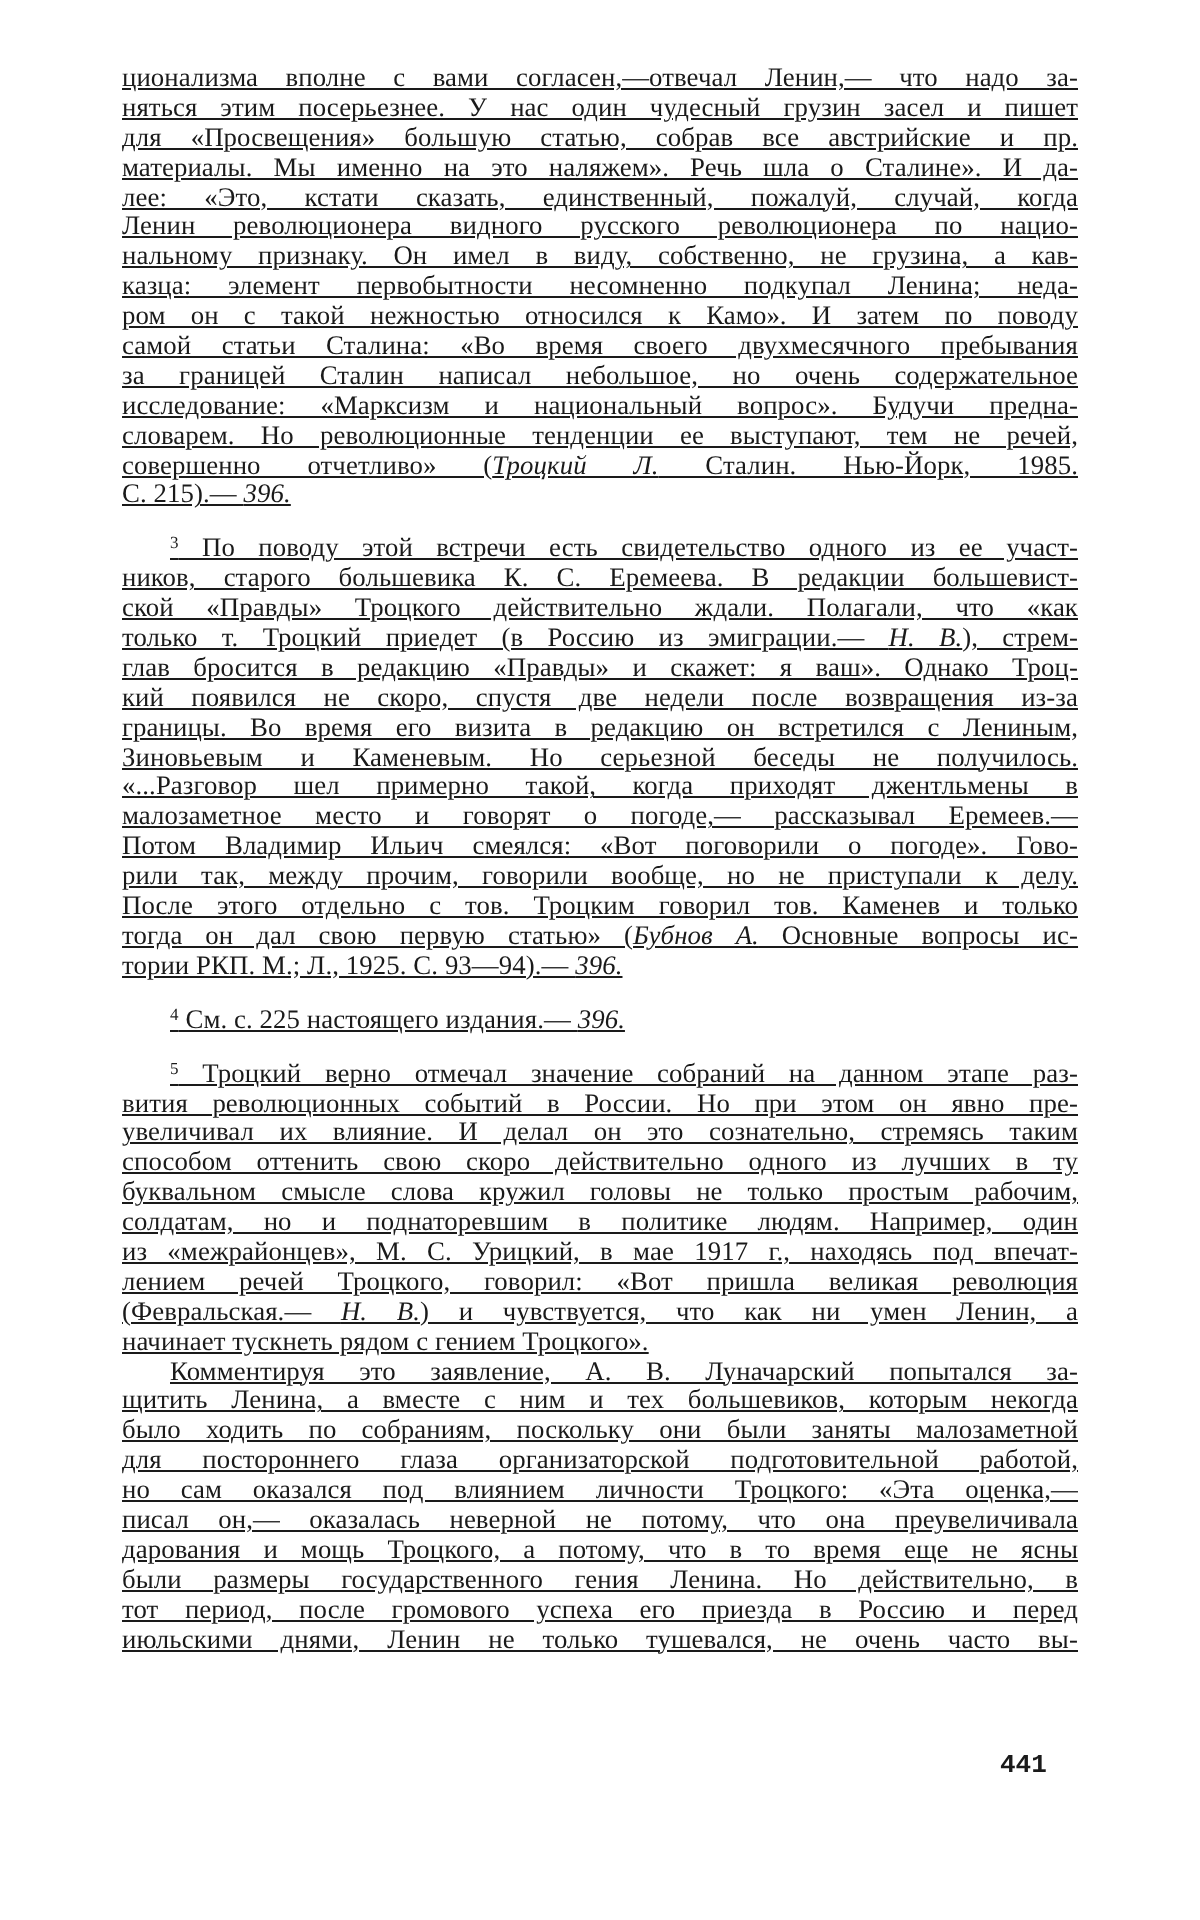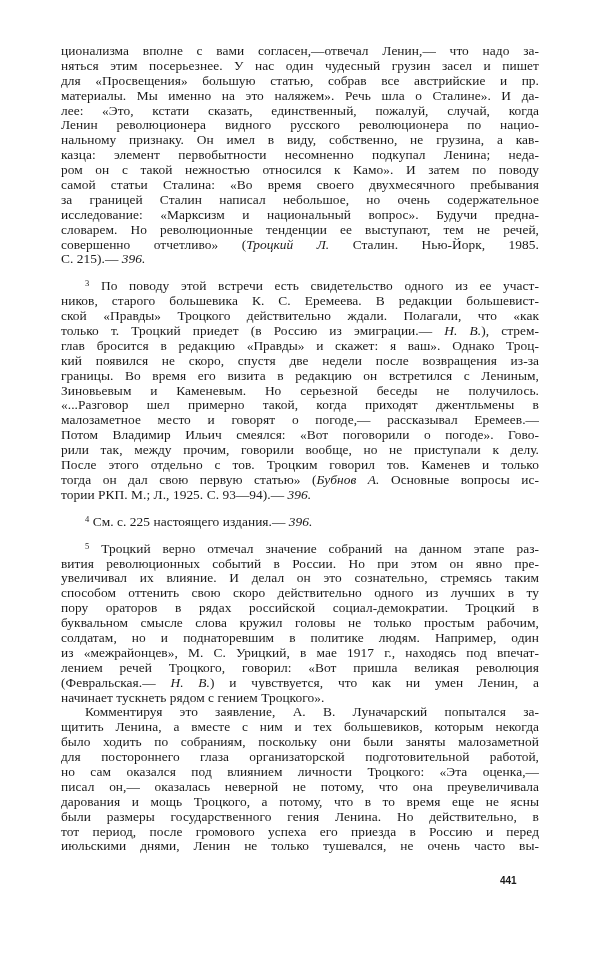--- a/index.html
+++ b/index.html
@@ -3,37 +3,38 @@
 <meta charset="utf-8">
 <style>
   html, body { margin: 0; padding: 0; }
   body {
     width: 600px; height: 960px; background: #ffffff; overflow: hidden;
     position: relative;
     font-family: "Liberation Serif", "DejaVu Serif", serif;
     color: #1a1a1a;
   }
   .page {
-    position: absolute; left: 61px; top: 44px; width: 478px;
+    position: absolute; left: 61px; top: 32px; width: 478px;
     font-size: 13.4px; line-height: 14.9px;
     text-align: justify;
     letter-spacing: 0.05px;
+    text-decoration: underline;
   }
   .block { margin: 0; }
   .line { display: block; text-align: justify; text-align-last: justify; white-space: nowrap; height: 14.9px; overflow: visible; }
   .line.last { text-align-last: left; }
   .indent { text-indent: 24px; }
   .gap-fn3 { height: 12px; }
   .gap-fn4 { height: 12px; }
   .gap-fn5 { height: 12px; }
   sup { font-size: 8.5px; line-height: 0; vertical-align: 4px; }
   i, .it { font-style: italic; }
   .pageno {
-    position: absolute; left: 500px; top: 875px; font-size: 10px; font-weight: bold;
-    font-family: Liberation Sans, sans-serif;
+    position: absolute; left: 500px; top: 875px; font-size: 13px; font-weight: bold;
+    font-family: Liberation Mono, monospace;
   }
 </style>
 </head>
 <body>
 
 <div class="page">
 
   <div class="block">
     <span class="line">ционализма вполне с вами согласен,—отвечал Ленин,— что надо за-</span>
     <span class="line">няться этим посерьезнее. У нас один чудесный грузин засел и пишет</span>
@@ -78,21 +79,20 @@
     <span class="line indent last"><sup>4</sup><span> См. с. 225 настоящего издания.— </span><i>396.</i></span>
   </div>
 
   <div class="gap-fn5"></div>
 
   <div class="block">
     <span class="line indent"><sup>5</sup><span> Троцкий верно отмечал значение собраний на данном этапе раз-</span></span>
     <span class="line">вития революционных событий в России. Но при этом он явно пре-</span>
     <span class="line">увеличивал их влияние. И делал он это сознательно, стремясь таким</span>
     <span class="line">способом оттенить свою скоро действительно одного из лучших в ту</span>
-    <span class="line">пору ораторов в рядах российской социал-демократии. Троцкий в</span>
     <span class="line">буквальном смысле слова кружил головы не только простым рабочим,</span>
     <span class="line">солдатам, но и поднаторевшим в политике людям. Например, один</span>
     <span class="line">из «межрайонцев», М. С. Урицкий, в мае 1917 г., находясь под впечат-</span>
     <span class="line">лением речей Троцкого, говорил: «Вот пришла великая революция</span>
     <span class="line"><span>(Февральская.— </span><i>Н. В.</i><span>) и чувствуется, что как ни умен Ленин, а</span></span>
     <span class="line last">начинает тускнеть рядом с гением Троцкого».</span>
 
     <span class="line indent">Комментируя это заявление, А. В. Луначарский попытался за-</span>
     <span class="line">щитить Ленина, а вместе с ним и тех большевиков, которым некогда</span>
     <span class="line">было ходить по собраниям, поскольку они были заняты малозаметной</span>

